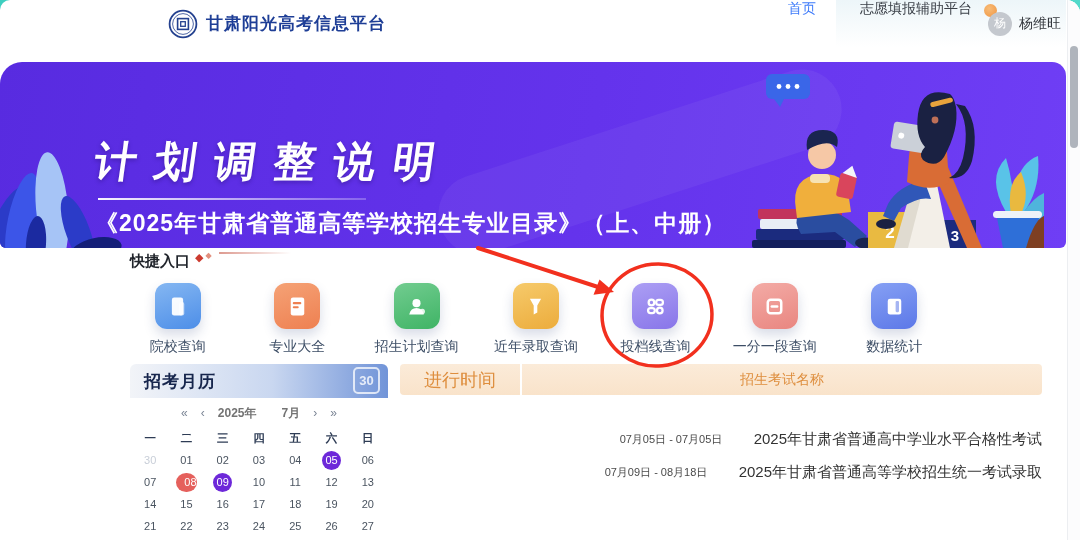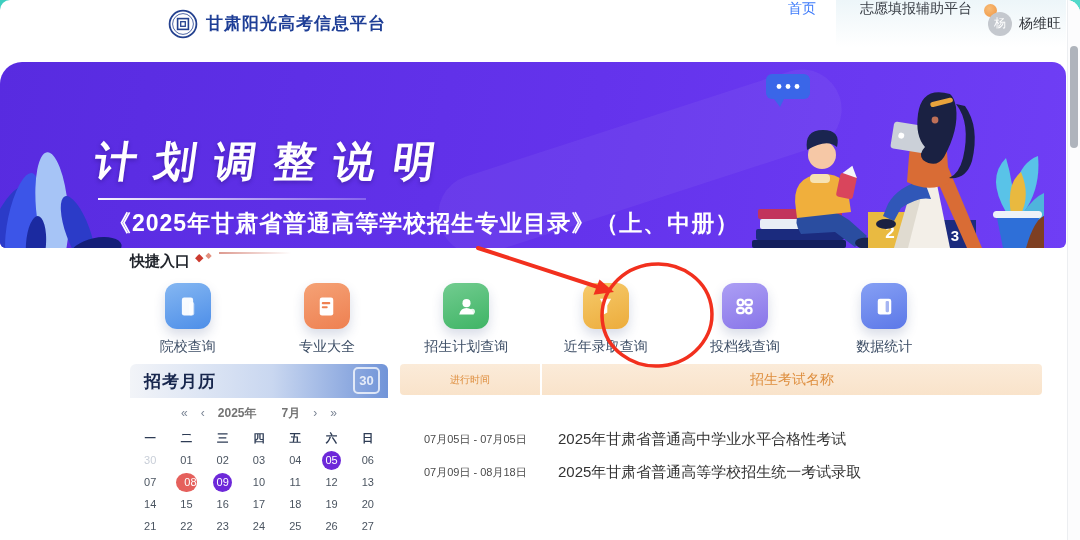--- a/index.html
+++ b/index.html
@@ -32,21 +32,21 @@
   .banner { position:absolute; left:0; top:62px; width:1066px; height:186px;
     background:linear-gradient(100deg,#582BE0 0%,#6433EC 55%,#6F3EF5 100%);
     border-radius:22px 14px 6px 6px; overflow:hidden; }
   .streak { position:absolute; width:420px; height:80px; background:rgba(255,255,255,.05);
     transform:rotate(-18deg); left:430px; top:60px; border-radius:40px; }
   .banner-title { position:absolute; left:95px; top:72px; color:#fff; font-size:42px; font-weight:800;
     letter-spacing:.42em; transform:skewX(-8deg); text-shadow:0 2px 4px rgba(30,10,90,.35); white-space:nowrap; }
   .banner-underline { position:absolute; left:98px; top:136px; width:268px; height:2px;
     background:linear-gradient(90deg,rgba(255,255,255,.95),rgba(255,255,255,.25)); }
   .banner-subtitle { position:absolute; left:95px; top:146px; color:#fff; font-size:23px; font-weight:700;
-    letter-spacing:1px; white-space:nowrap;margin-left:13px; }
+    letter-spacing:1px; white-space:nowrap; }
   .left-leaves { position:absolute; left:-8px; bottom:-6px; pointer-events:none; }
   .illus { position:absolute; right:22px; bottom:0; pointer-events:none; }
   
   .quick-title-row { position:absolute; left:130px; top:252px; display:flex; align-items:flex-start; gap:5px; }
   .quick-title { font-size:15px; font-weight:700; color:#20242B; }
   .diamond-big { color:#CC3A2F; font-size:11px; line-height:11px; }
   .diamond-small { color:#E2907F; font-size:8px; line-height:8px; margin-left:-3px; }
   .deco-line { width:72px; height:2px; margin-left:2px;
     background:linear-gradient(90deg,#DD9A90,rgba(221,154,144,0)); }
   .quick-row { position:absolute; left:118px; top:283px; width:836px; display:flex; }
@@ -71,25 +71,25 @@
   .cal-grid .wd { font-size:11.5px; font-weight:700; color:#2E3C55; text-align:center; height:21px; line-height:21px; }
   .cal-grid .day { height:22px; display:flex; align-items:center; justify-content:center; cursor:pointer; }
   .cal-grid .day span { display:inline-block; min-width:19px; height:19px; line-height:19px; border-radius:50%;
     font-size:11px; color:#4A5460; text-align:center; }
   .cal-grid .day.muted span { color:#C8CED8; }
   .cal-grid .day.blue span { background:#6d28d9; color:#fff; }
   .cal-grid .day.red span { background:#E5605C; color:#fff;padding-left:8px; }
   
   .schedule { position:absolute; left:400px; top:364px; width:642px; }
   .sch-head { display:flex; height:31px; background:linear-gradient(180deg,#FBEBD9,#F9E3CA); border-radius:4px; }
-  .sch-head .c1 { width:142px; display:flex; align-items:center; justify-content:center;
-    font-size:10px; color:#DE8E3E; border-right:2px solid #fff; }
+  .sch-head .c1 { width:122px; display:flex; align-items:center; justify-content:center;
+    font-size:18px; color:#DE8E3E; border-right:2px solid #fff; }
   .sch-head .c2 { flex:1; display:flex; align-items:center; justify-content:center; font-size:14px; color:#DE8E3E; }
   .sch-rows { padding-top:28px; }
-  .sch-row { display:flex; height:33px; align-items:center; }
+  .sch-row { display:flex; height:33px; align-items:center;justify-content:flex-end; }
   .sch-time { width:150px; padding-left:24px; font-size:11px; color:#4A4A4A; white-space:nowrap; }
   .sch-name { font-size:15px; color:#333; padding-left:8px; white-space:nowrap; }
   
   .annotation-layer { position:absolute; left:0; top:0; width:1080px; height:540px; z-index:60; pointer-events:none; }
   .gutter { position:absolute; right:0; top:0; width:13px; height:540px; background:#FCFCFD;
     border-left:1px solid #ECEEF1; z-index:40; }
   .thumb { position:absolute; right:2px; top:46px; width:8px; height:102px; border-radius:4px; background:#AFB4BC; }
 </style>
 </head>
 <body>
@@ -244,20 +244,29 @@
           <svg width="27" height="27" viewBox="0 0 24 24">
             <circle cx="8.4" cy="8.4" r="2.5" fill="none" stroke="#fff" stroke-width="2"></circle>
             <rect x="12.6" y="6.2" width="6" height="4.4" rx="2.2" fill="none" stroke="#fff" stroke-width="2"></rect>
             <rect x="5.4" y="13.4" width="6" height="4.4" rx="2.2" fill="none" stroke="#fff" stroke-width="2"></rect>
             <circle cx="15.8" cy="15.6" r="2.5" fill="none" stroke="#fff" stroke-width="2"></circle>
           </svg>
         </div>
         <div class="qlabel">投档线查询</div>
       </div>
       <div class="qitem">
+        <div class="qtile" style="background: linear-gradient(160deg, rgb(243, 171, 166), rgb(233, 134, 128)); color: rgb(233, 134, 128);">
+          <svg width="27" height="27" viewBox="0 0 24 24">
+            <rect x="6" y="6" width="12" height="12" rx="2.5" fill="none" stroke="#fff" stroke-width="2.2"></rect>
+            <line x1="9.6" y1="12" x2="14.4" y2="12" stroke="#fff" stroke-width="2.2" stroke-linecap="round"></line>
+          </svg>
+        </div>
+        <div class="qlabel">一分一段查询</div>
+      </div>
+      <div class="qitem">
         <div class="qtile" style="background: linear-gradient(160deg, rgb(134, 160, 244), rgb(92, 120, 232)); color: rgb(92, 120, 232);">
           <svg width="27" height="27" viewBox="0 0 24 24">
             <rect x="6" y="5" width="12" height="14" rx="2" fill="#fff"></rect>
             <rect x="13" y="7" width="3" height="10" rx="1" fill="currentColor" opacity=".55"></rect>
           </svg>
         </div>
         <div class="qlabel">数据统计</div>
       </div>
     </div>
 

